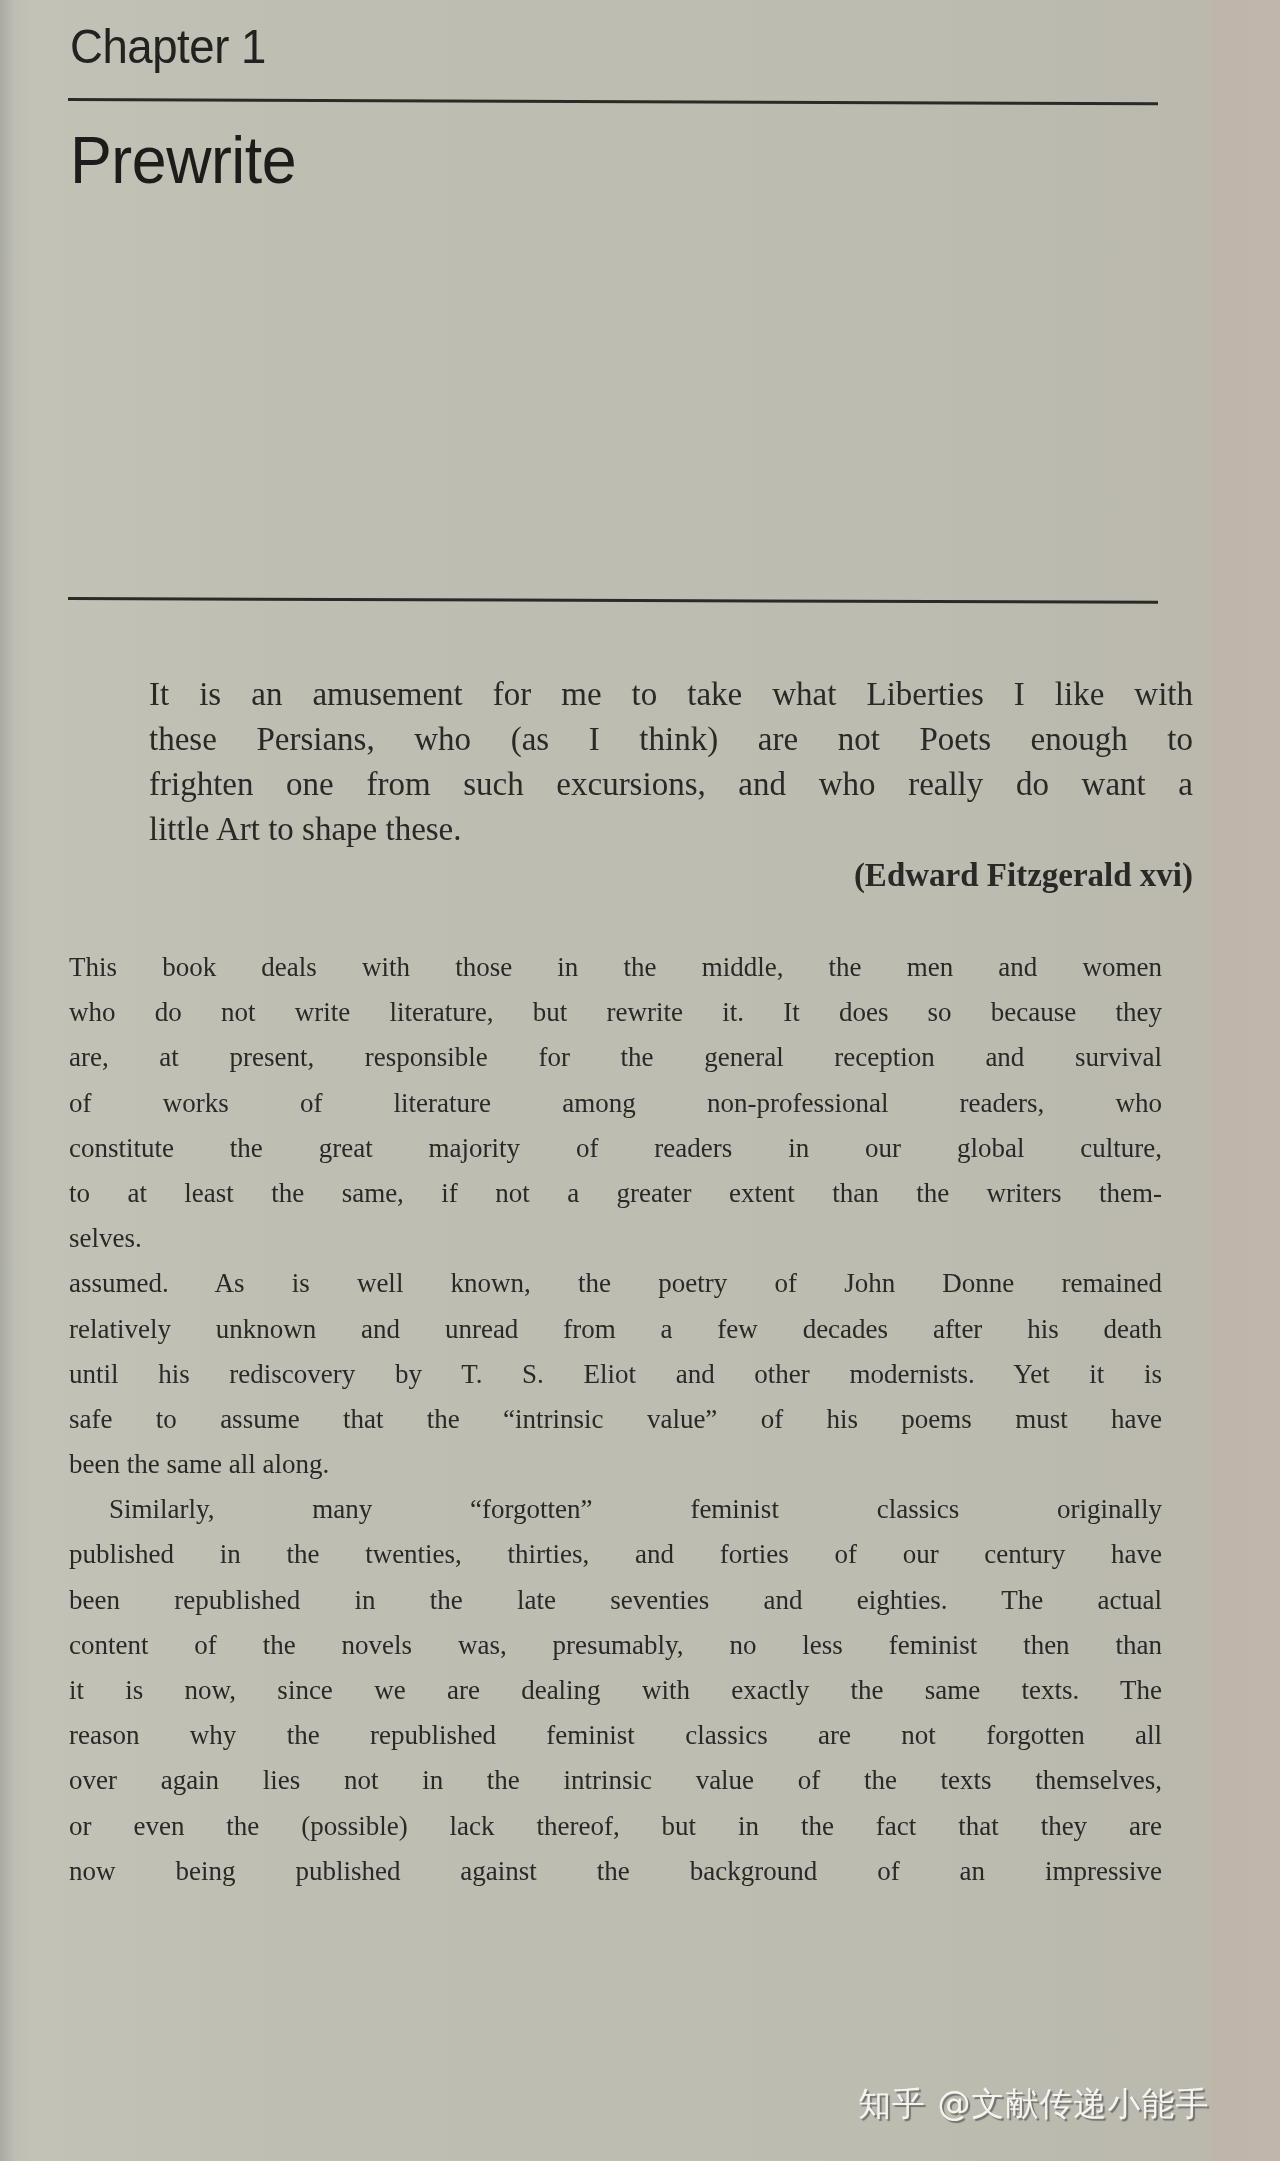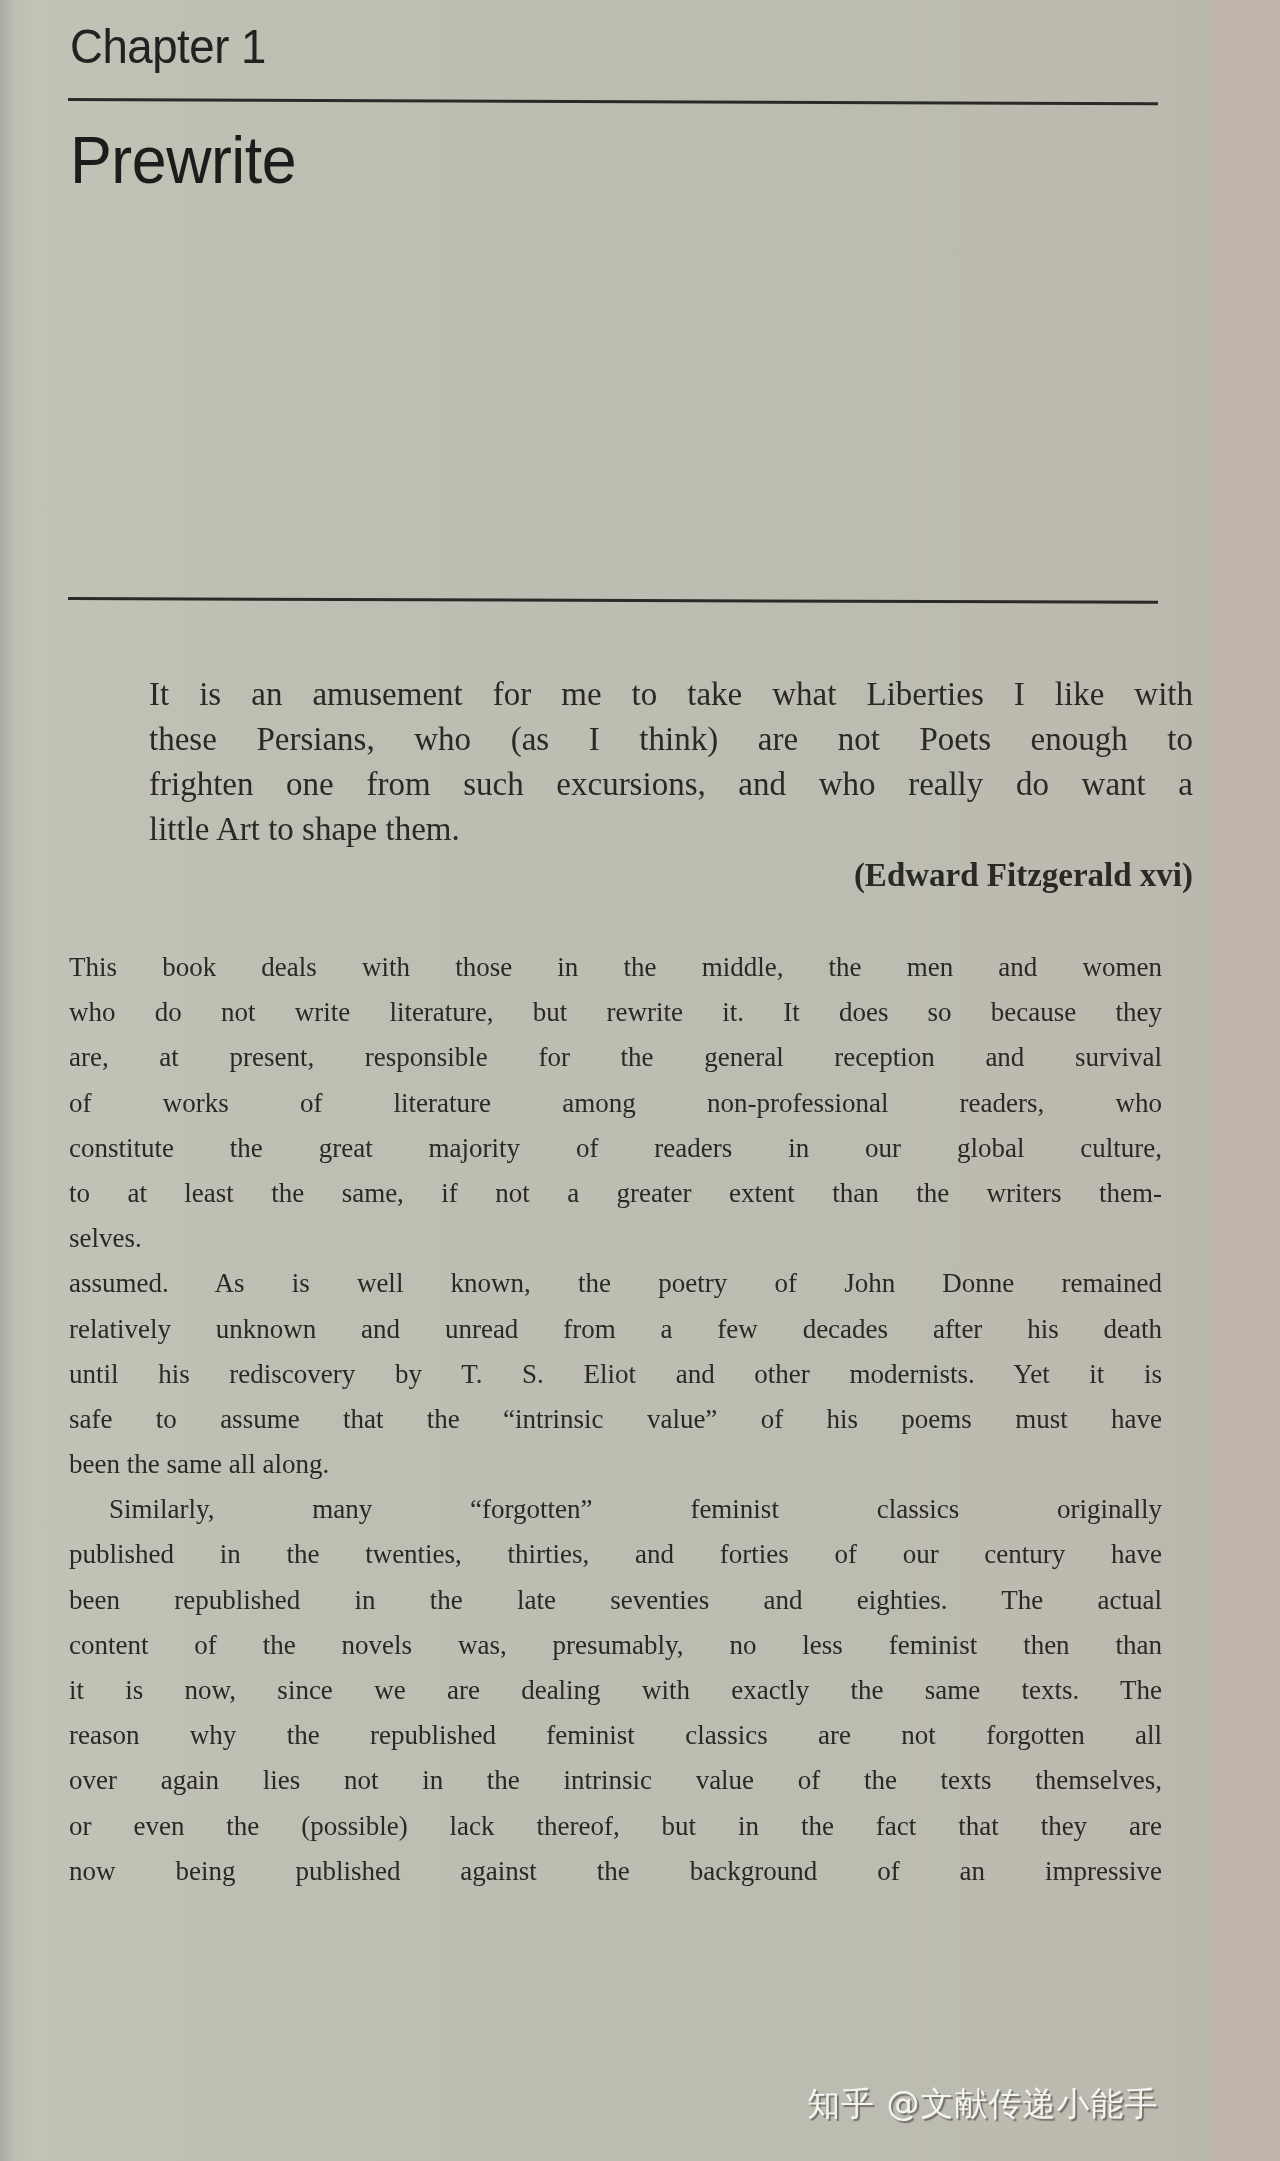--- a/index.html
+++ b/index.html
@@ -97,21 +97,21 @@
   }
   .body-text .line {
     height: 45.2px;
     line-height: 45.2px;
   }
   .indent {
     padding-left: 40px;
   }
   .watermark {
     position: absolute;
-    left: 807px;
+    left: 858px;
     top: 2082px;
     font-family: "DejaVu Sans", "Liberation Sans", sans-serif;
     font-size: 33px;
     color: #f4f4f2;
     text-shadow: 2px 2px 1px rgba(60,55,50,0.55);
     letter-spacing: 1px;
   }
 </style>
 </head>
 <body>
@@ -120,21 +120,21 @@
 
 <div class="chapter-label">Chapter 1</div>
 <div class="rule rule-top"></div>
 <div class="chapter-title">Prewrite</div>
 <div class="rule rule-bottom"></div>
 
 <div class="epigraph">
   <span class="line">It is an amusement for me to take what Liberties I like with</span>
   <span class="line">these Persians, who (as I think) are not Poets enough to</span>
   <span class="line">frighten one from such excursions, and who really do want a</span>
-  <span class="line last">little Art to shape them.</span>
+  <span class="line last">little Art to shape these.</span>
   <span class="attribution">(Edward Fitzgerald xvi)</span>
 </div>
 
 <div class="body-text">
   <div>
     <span class="line">This book deals with those in the middle, the men and women</span>
     <span class="line">who do not write literature, but rewrite it. It does so because they</span>
     <span class="line">are, at present, responsible for the general reception and survival</span>
     <span class="line">of works of literature among non-professional readers, who</span>
     <span class="line">constitute the great majority of readers in our global culture,</span>

